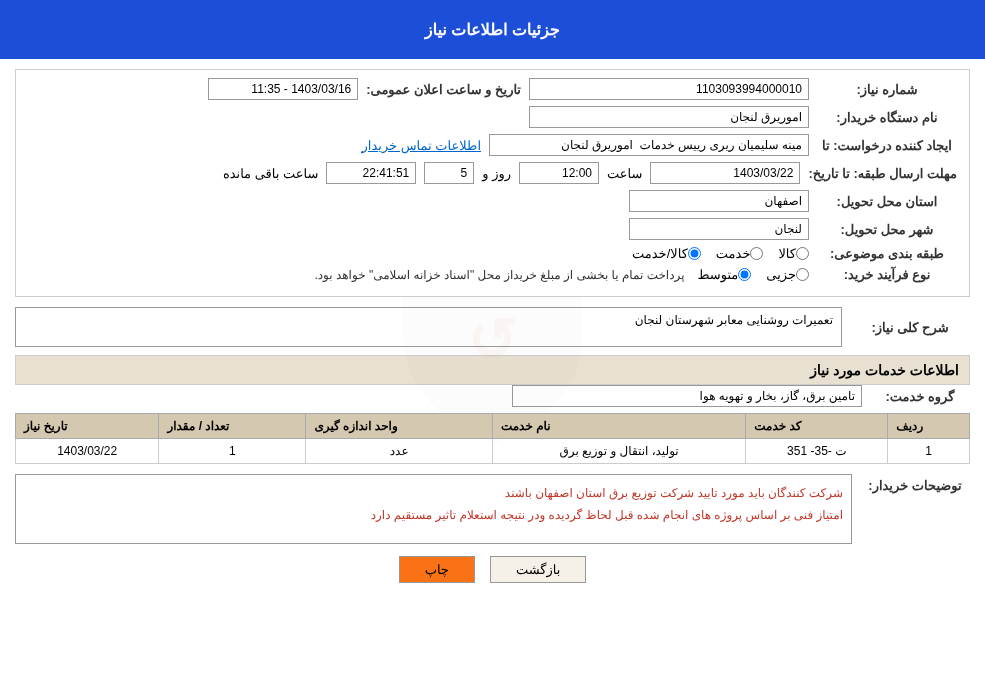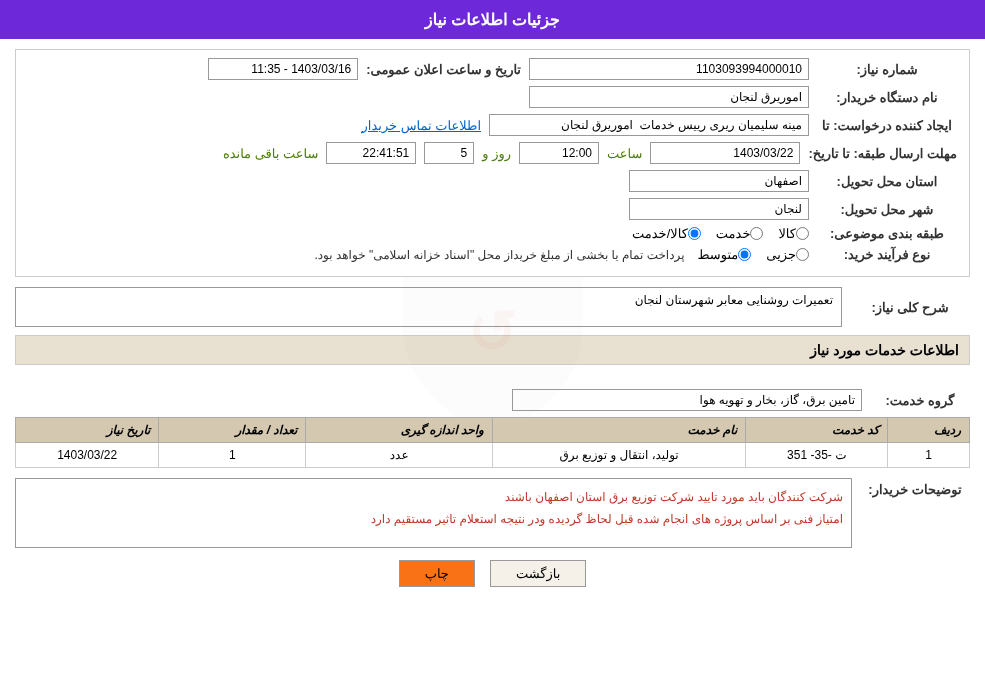--- a/index.html
+++ b/index.html
@@ -9,24 +9,24 @@
       background: #f0f0f0;
       direction: rtl;
     }
     .page-wrapper {
       width: 985px;
       min-height: 691px;
       background: #fff;
       margin: 0 auto;
     }
     .header-bar {
-      background: #6d28d9;
+      background: #1d4ed8;
       color: #fff;
       text-align: center;
-      padding: 10px 0;
+      padding: 20px 0;
       font-size: 16px;
       font-weight: bold;
     }
     .content {
       padding: 10px 15px;
     }
     .form-section {
       border: 1px solid #ccc;
       padding: 8px 12px;
       margin-bottom: 10px;
@@ -61,52 +61,51 @@
       color: #0066cc;
       text-decoration: underline;
       cursor: pointer;
     }
     .section-title {
       background: #e8e0d0;
       border: 1px solid #ccc;
       padding: 6px 10px;
       font-weight: bold;
       font-size: 14px;
-      margin-bottom: 24px;
+      margin-bottom: 0;
       text-align: right;
     }
     .radio-group {
       display: flex;
       gap: 15px;
       align-items: center;
       direction: rtl;
     }
     .radio-item {
       display: flex;
       align-items: center;
     }
     .radio-item input[type="radio"] { margin: 0; }
     .deadline-label-part {
-      color: #4d7c0f;
+      color: #000000;
       white-space: nowrap;
     }
     
     .services-table {
       width: 100%;
       border-collapse: collapse;
       margin-top: 6px;
       font-size: 12px;
     }
     .services-table th {
       background: #d4c8b0;
       border: 1px solid #aaa;
       padding: 5px 8px;
-      text-align: right;
+      text-align: left;
       font-weight: bold;
-      font-style: italic;
     }
     .services-table td {
       border: 1px solid #ccc;
       padding: 5px 8px;
       text-align: center;
     }
     .services-table tr:nth-child(even) td { background: #fafafa; }
     
     .desc-box {
       border: 1px solid #999;

